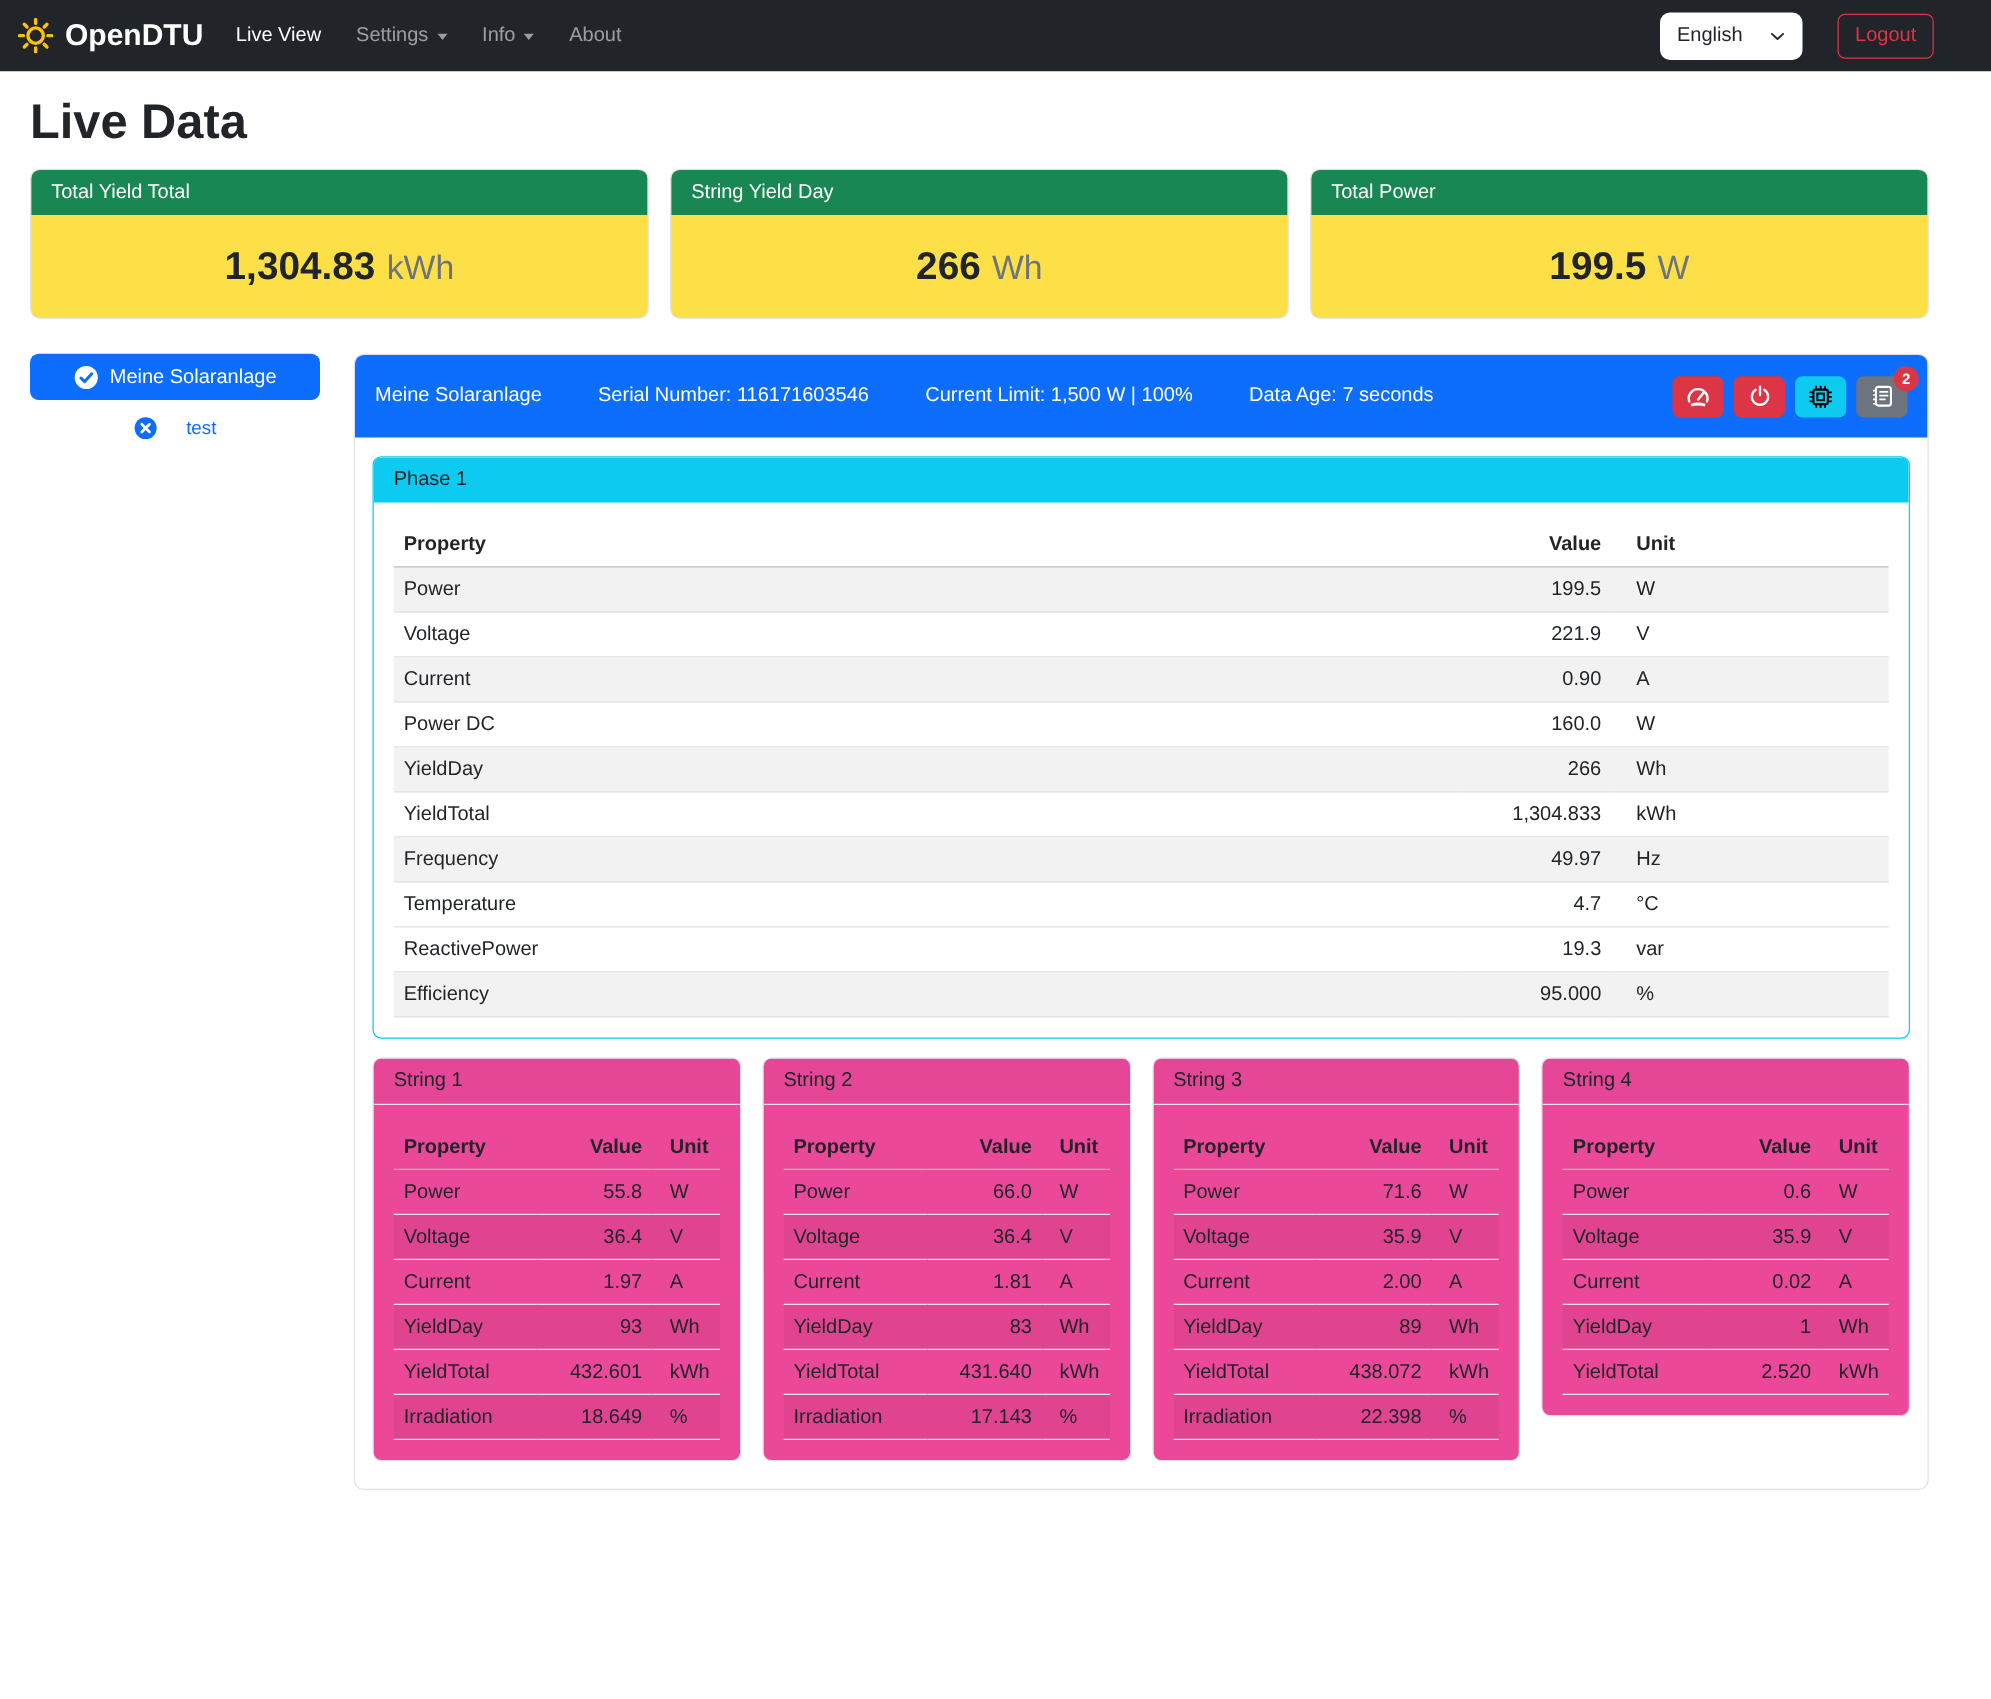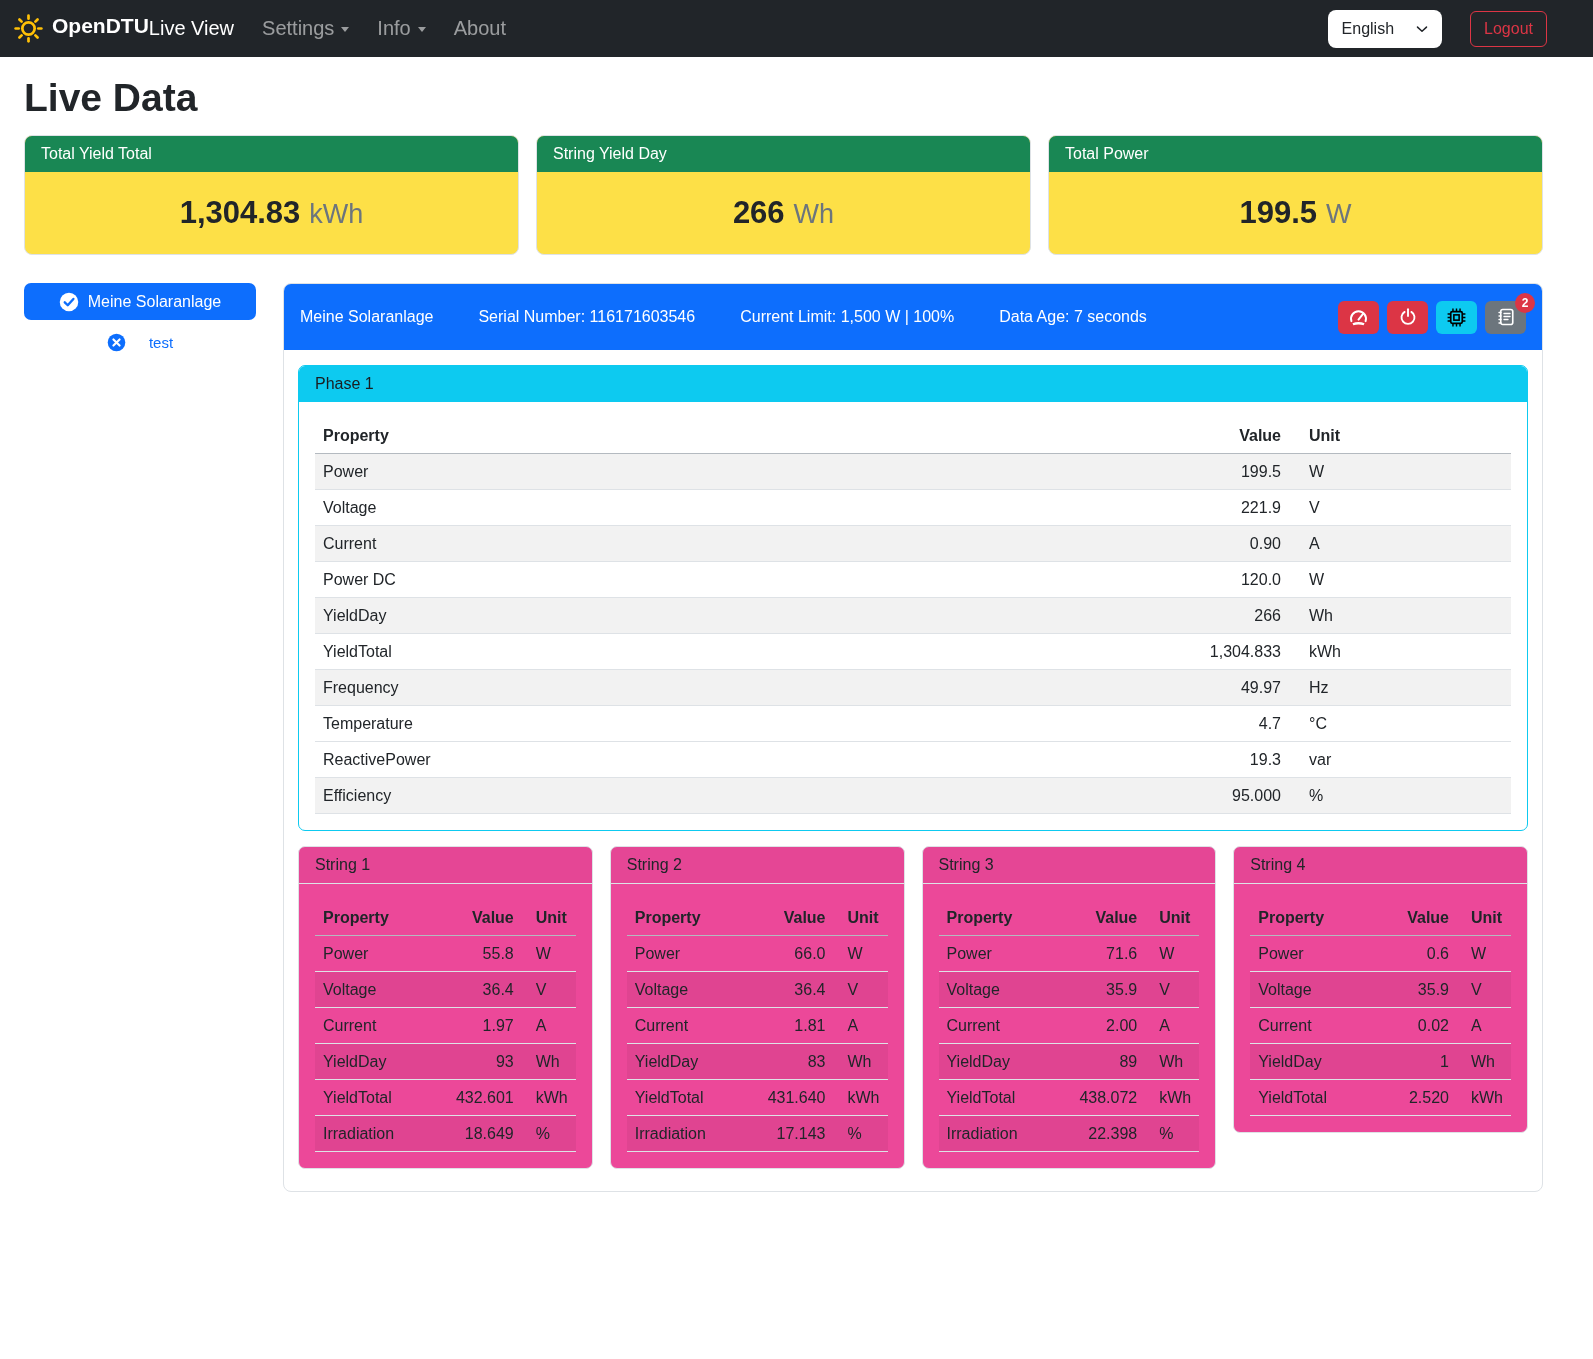--- a/index.html
+++ b/index.html
@@ -5,22 +5,22 @@
   :root{
     --primary:#0d6efd; --success:#198754; --danger:#dc3545; --info:#0dcaf0;
     --secondary:#6c757d; --navbar-bg:#212529; --border:#dee2e6; --muted:#6c757d;
     --text:#212529; --stripe:rgba(0,0,0,.05);
   }
   *{box-sizing:border-box;}
   body{margin:0;background:#fff;color:var(--text);font-family:"Liberation Sans",sans-serif;width:1593px;}
 
   
   .navbar{height:57px;background:var(--navbar-bg);display:flex;align-items:center;padding:0 46px 0 14px;}
-  .brand{display:flex;gap:9px;color:#fff;font-size:21px;font-weight:700;cursor:pointer;}
-  .nav-link{color:rgba(255,255,255,.55);font-size:20px;padding:8px 0;margin-right:28px;display:flex;align-items:center;gap:7px;cursor:pointer;text-decoration:none;}
+  .brand{display:flex;align-items:center;gap:9px;color:#fff;font-size:24px;font-weight:700;margin-right:26px;cursor:pointer;}
+  .nav-link{color:rgba(255,255,255,.55);font-size:16px;padding:8px 0;margin-right:28px;display:flex;align-items:center;gap:7px;cursor:pointer;text-decoration:none;}
   .nav-link.active{color:#fff;}
   .caret{width:0;height:0;border-left:4px solid transparent;border-right:4px solid transparent;border-top:5px solid currentColor;display:inline-block;margin-top:2px;}
   .spacer{flex:1;}
   .lang-select{background:#fff;border:none;border-radius:8px;height:38px;display:flex;align-items:center;gap:22px;padding:0 14px;font-size:16px;color:var(--text);margin-right:28px;cursor:pointer;}
   .logout-btn{background:transparent;border:1px solid var(--danger);color:var(--danger);border-radius:6px;padding:8px 13px;font-size:16px;cursor:pointer;font-family:inherit;}
 
   
   .container{margin:0 24px;width:1519px;}
   .page-title{font-size:39px;font-weight:700;margin:19px 0 15px;}
 
@@ -250,21 +250,21 @@
                     <td class="col-val">221.9</td>
                     <td class="col-unit">V</td>
                   </tr>
                   <tr class="striped">
                     <td class="col-prop">Current</td>
                     <td class="col-val">0.90</td>
                     <td class="col-unit">A</td>
                   </tr>
                   <tr>
                     <td class="col-prop">Power DC</td>
-                    <td class="col-val">120.0</td>
+                    <td class="col-val">160.0</td>
                     <td class="col-unit">W</td>
                   </tr>
                   <tr class="striped">
                     <td class="col-prop">YieldDay</td>
                     <td class="col-val">266</td>
                     <td class="col-unit">Wh</td>
                   </tr>
                   <tr>
                     <td class="col-prop">YieldTotal</td>
                     <td class="col-val">1,304.833</td>

